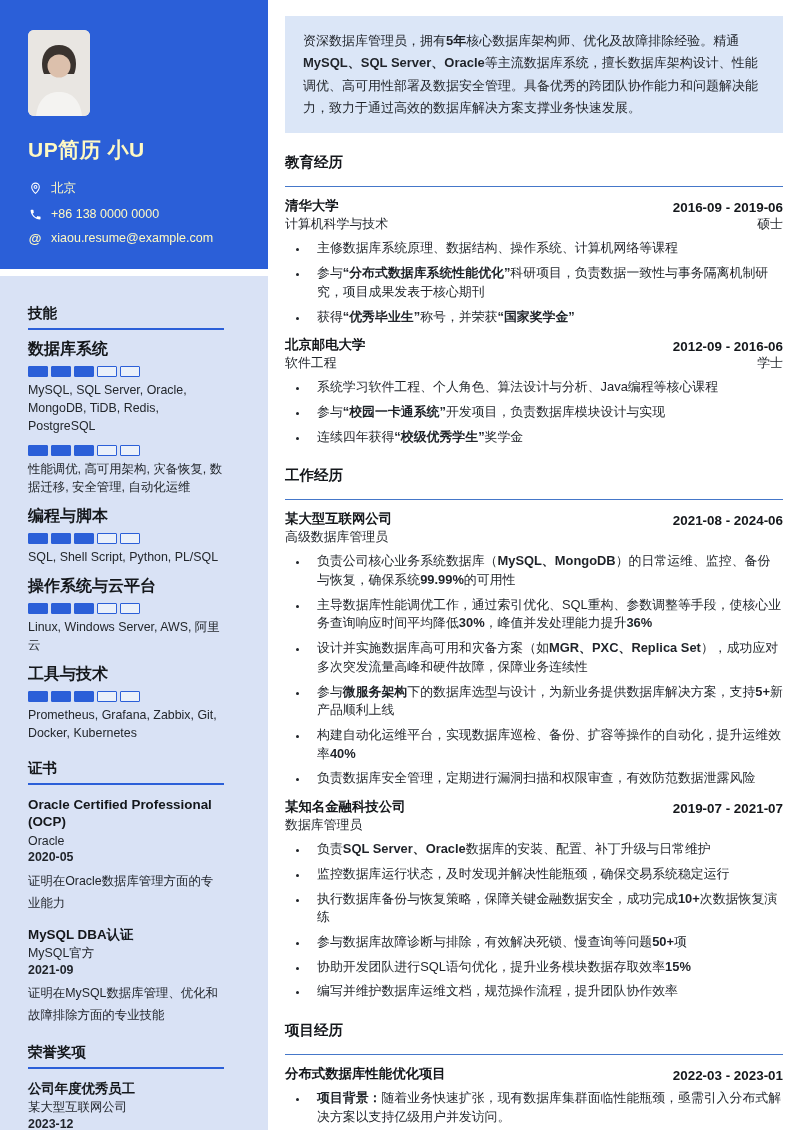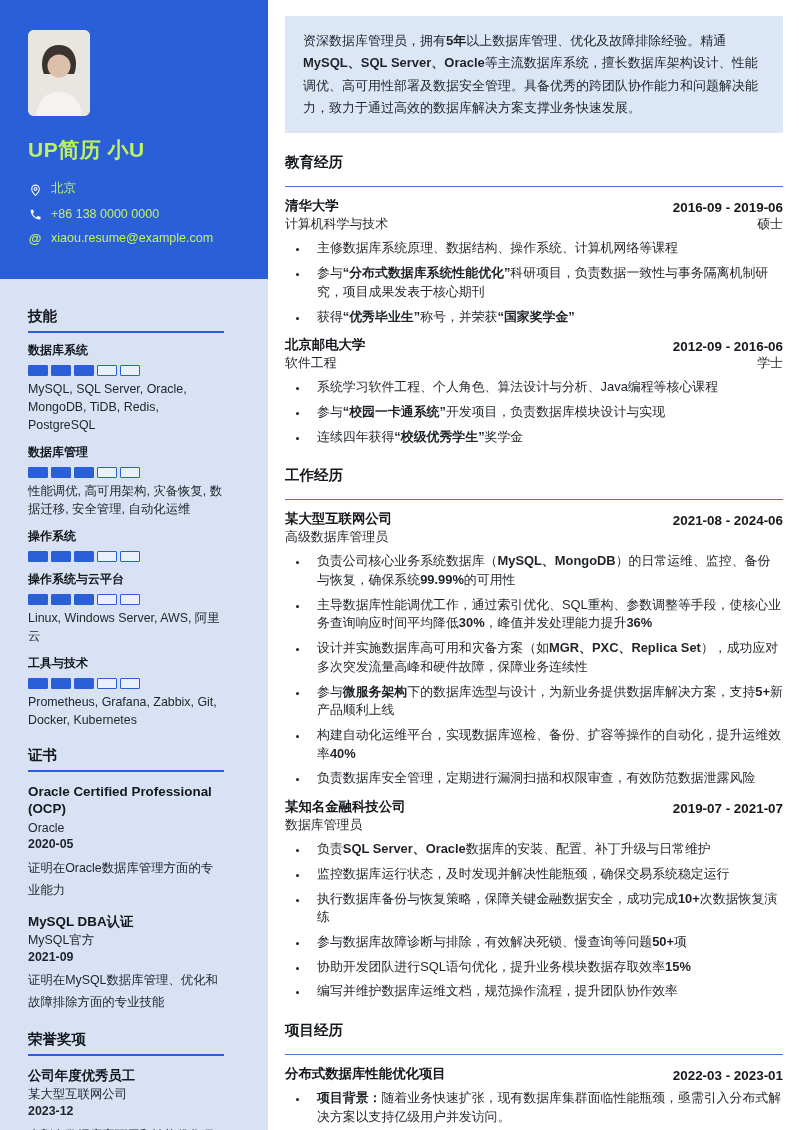--- a/index.html
+++ b/index.html
@@ -10,33 +10,33 @@
     --ink:#1f2329;
     --ink-strong:#14171b;
   }
   *{box-sizing:border-box;}
   body{margin:0;background:#fff;font-family:"Liberation Sans","DejaVu Sans",sans-serif;color:var(--ink);}
   .page{width:799px;height:1130px;display:flex;overflow:hidden;background:#fff;}
   .b{font-weight:bold;}
 
   
   .sidebar{flex:0 0 268px;width:268px;display:flex;flex-direction:column;}
-  .side-top{background:var(--primary);color:#bef264;padding:30px 28px 34px 28px;}
+  .side-top{background:var(--primary);color:#fef9c3;padding:30px 28px 24px 28px;}
   .photo{width:62px;height:86px;border-radius:6px;overflow:hidden;background:#e9e6e2;}
   .photo svg{display:block;}
   .person-name{font-size:21px;font-weight:bold;margin:20px 0 16px 0;letter-spacing:.5px;}
-  .contact-row{display:flex;align-items:flex-end;gap:9px;margin-top:10px;font-size:12.5px;}
+  .contact-row{display:flex;align-items:center;gap:9px;margin-top:10px;font-size:12.5px;}
   .contact-row .cicon{width:14px;height:14px;display:inline-flex;align-items:center;justify-content:center;flex:0 0 14px;}
   .contact-row .cicon svg{display:block;}
   .at-glyph{font-size:13px;font-weight:bold;line-height:1;}
 
-  .side-body{background:var(--sidebar-bg);flex:1;padding:12px 44px 0 28px;overflow:hidden;}
+  .side-body{background:var(--sidebar-bg);flex:1;padding:12px 44px 0 28px;overflow:hidden;margin-top:7px;}
   .side-title{font-size:14.5px;font-weight:bold;color:var(--ink-strong);margin:16px 0 0 0;padding-bottom:5px;border-bottom:2px solid var(--primary);}
   .skill{margin-top:9px;}
-  .skill-name{font-size:12px;font-weight:bold;color:var(--ink-strong);margin-bottom:6px;}
+  .skill-name{font-size:16px;font-weight:bold;color:var(--ink-strong);margin-bottom:6px;}
   .skill-bar{display:flex;gap:3px;}
   .blk{width:20px;height:11px;border:1.5px solid var(--primary);background:#EAF0FA;border-radius:1px;}
   .blk.fill{background:var(--primary);}
   .skill-desc{font-size:12.4px;line-height:1.45;margin-top:5px;color:#23272c;}
   .cred{margin-top:11px;font-size:12.4px;}
   .cred-name{font-size:13.4px;font-weight:bold;color:var(--ink-strong);line-height:1.3;}
   .cred-issuer{margin-top:2px;line-height:1.35;}
   .cred-date{font-weight:bold;line-height:1.35;}
   .cred-desc{margin-top:5px;line-height:1.75;}
 
@@ -103,39 +103,39 @@
               <div class="skill-bar">
                 <span class="blk fill"></span>
                 <span class="blk fill"></span>
                 <span class="blk fill"></span>
                 <span class="blk"></span>
                 <span class="blk"></span>
               </div>
               <div class="skill-desc">MySQL, SQL Server, Oracle, MongoDB, TiDB, Redis, PostgreSQL</div>
             </div>
             <div class="skill">
-              <div class="skill-name">数据库管理</div>
               <div class="skill-bar">
                 <span class="blk fill"></span>
                 <span class="blk fill"></span>
                 <span class="blk fill"></span>
                 <span class="blk"></span>
                 <span class="blk"></span>
               </div>
               <div class="skill-desc">性能调优, 高可用架构, 灾备恢复, 数据迁移, 安全管理, 自动化运维</div>
             </div>
             <div class="skill">
-              <div class="skill-name">操作系统</div>
-              <div class="skill-bar">
-                <span class="blk fill"></span>
-                <span class="blk fill"></span>
-                <span class="blk fill"></span>
-                <span class="blk"></span>
-                <span class="blk"></span>
-              </div>
+              <div class="skill-name">编程与脚本</div>
+              <div class="skill-bar">
+                <span class="blk fill"></span>
+                <span class="blk fill"></span>
+                <span class="blk fill"></span>
+                <span class="blk"></span>
+                <span class="blk"></span>
+              </div>
+              <div class="skill-desc">SQL, Shell Script, Python, PL/SQL</div>
             </div>
             <div class="skill">
               <div class="skill-name">操作系统与云平台</div>
               <div class="skill-bar">
                 <span class="blk fill"></span>
                 <span class="blk fill"></span>
                 <span class="blk fill"></span>
                 <span class="blk"></span>
                 <span class="blk"></span>
               </div>
@@ -183,21 +183,21 @@
               <div class="cred-issuer">某大型互联网公司</div>
               <div class="cred-date">2023-12</div>
               <div class="cred-desc">表彰在数据库高可用和性能优化项目中的杰出贡献</div>
             </div>
           </div>
       </section>
     </div>
   </aside>
 
   <main class="main">
-    <div class="summary"><span>资深数据库管理员，拥有</span><span class="b">5年</span><span>以上数据库管理、优化及故障排除经验。精通</span><span class="b">MySQL、SQL Server、Oracle</span><span>等主流数据库系统，擅长数据库架构设计、性能调优、高可用性部署及数据安全管理。具备优秀的跨团队协作能力和问题解决能力，致力于通过高效的数据库解决方案支撑业务快速发展。</span></div>
+    <div class="summary"><span>资深数据库管理员，拥有</span><span class="b">5年</span><span>核心数据库架构师、优化及故障排除经验。精通</span><span class="b">MySQL、SQL Server、Oracle</span><span>等主流数据库系统，擅长数据库架构设计、性能调优、高可用性部署及数据安全管理。具备优秀的跨团队协作能力和问题解决能力，致力于通过高效的数据库解决方案支撑业务快速发展。</span></div>
 
     <section>
       <h2 class="main-title">教育经历</h2>
       <div>
 
       <div class="entry">
             <div class="entry-head">
               <span class="entry-title">清华大学</span>
               <span class="entry-date">2016-09 - 2019-06</span>
             </div>

